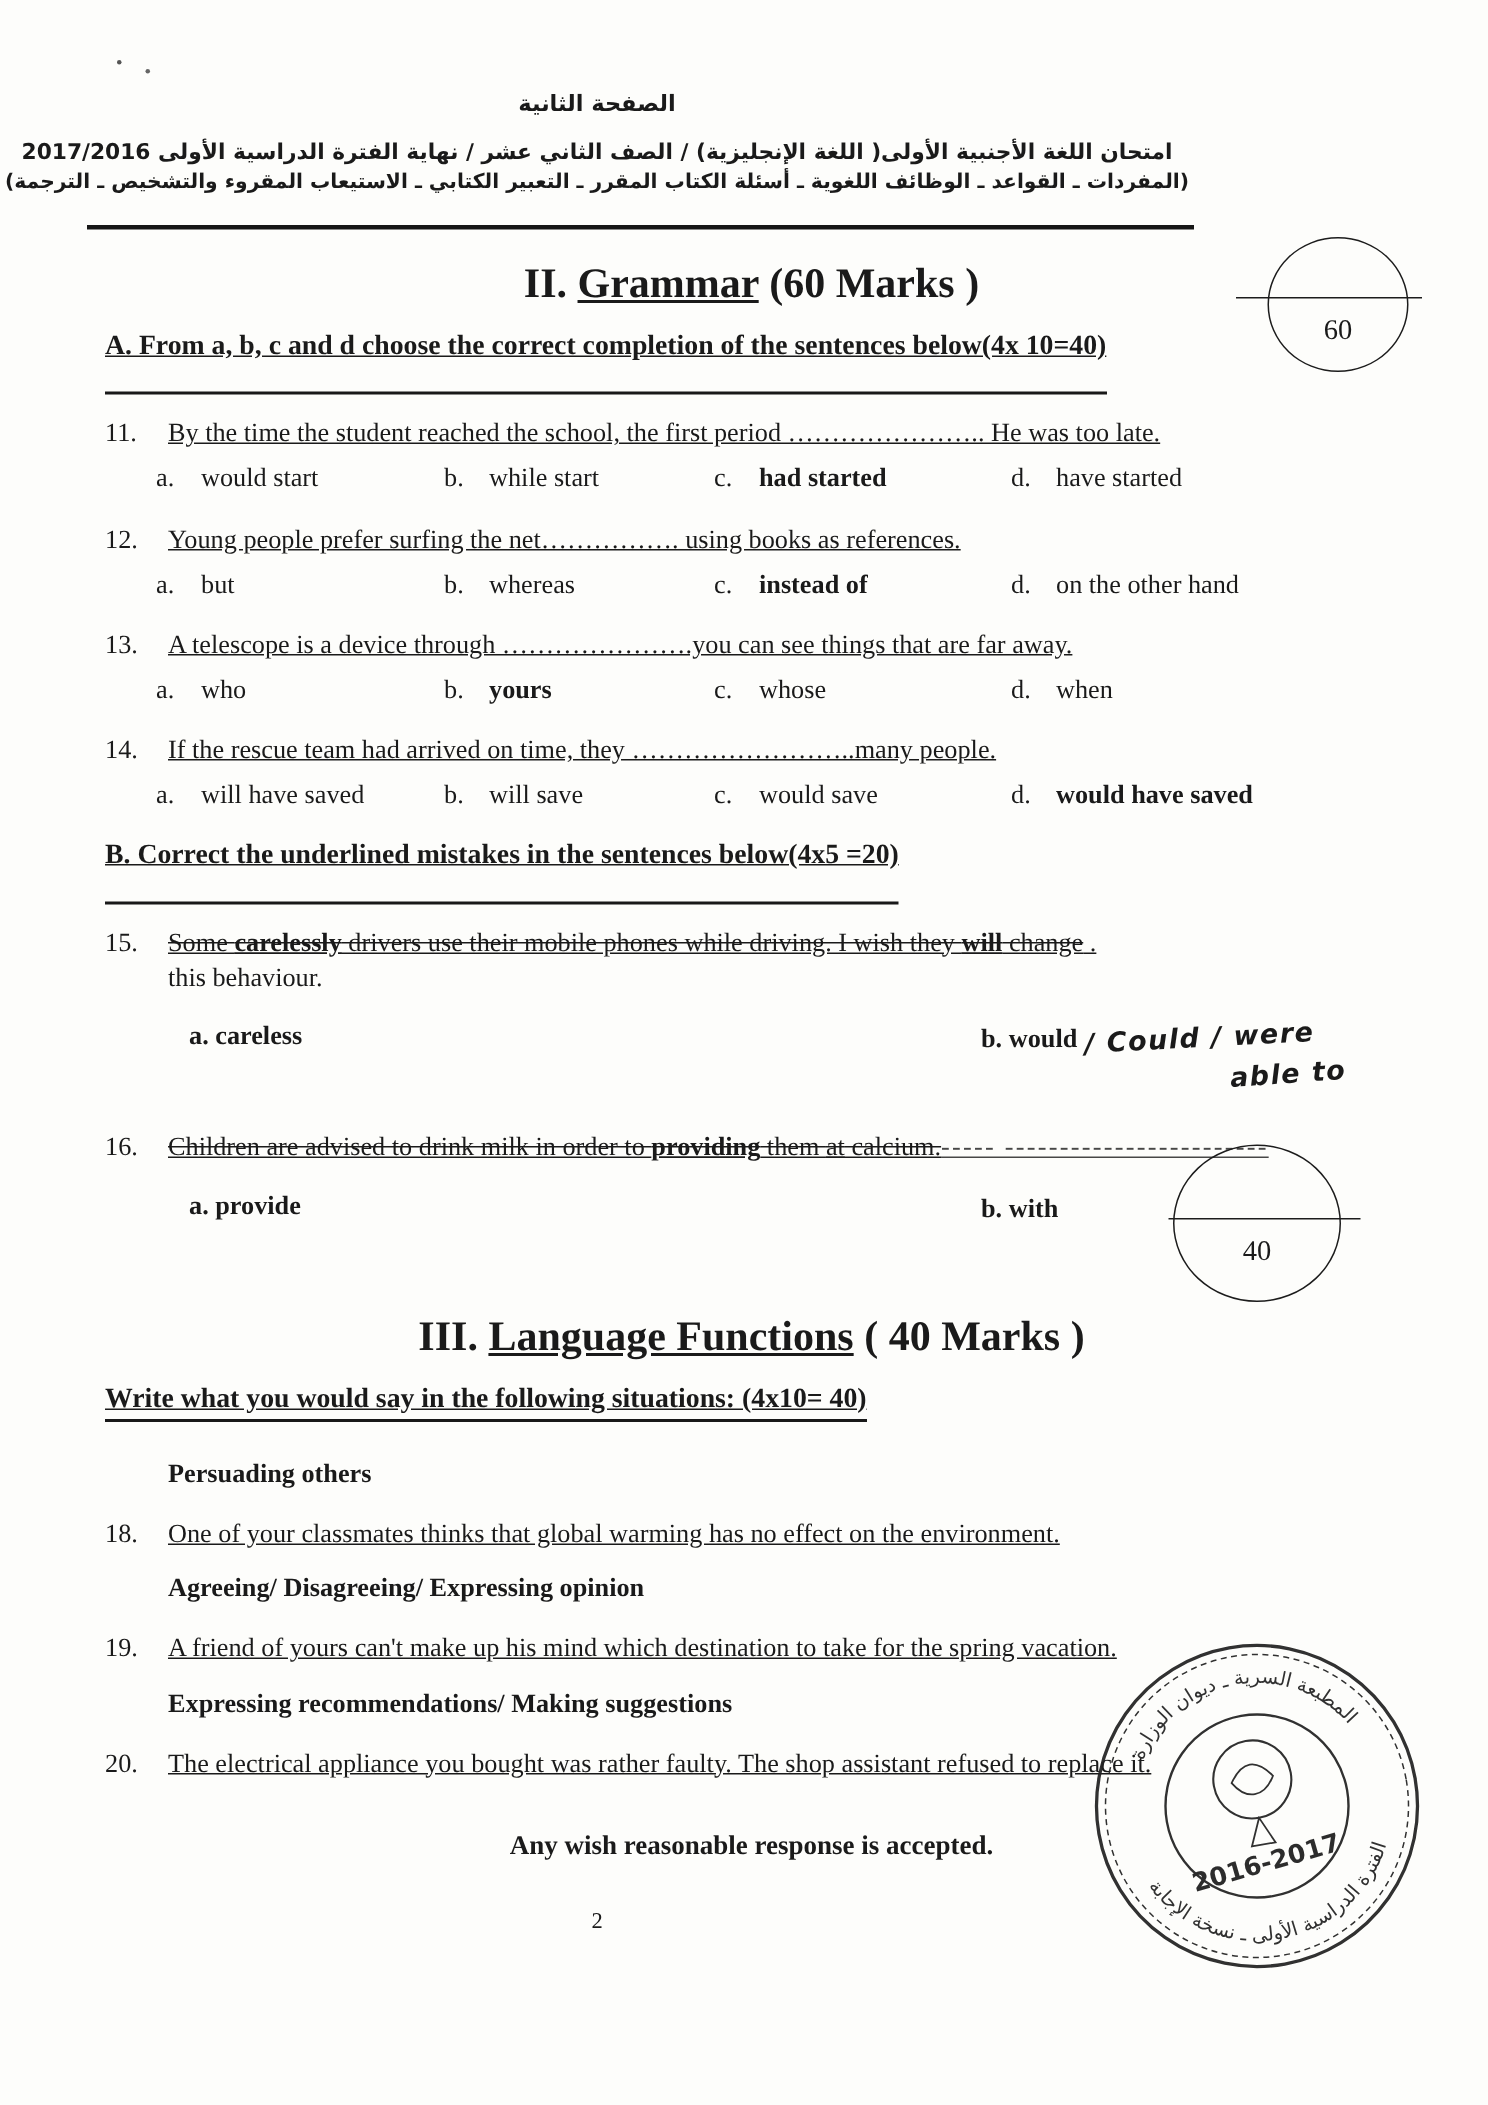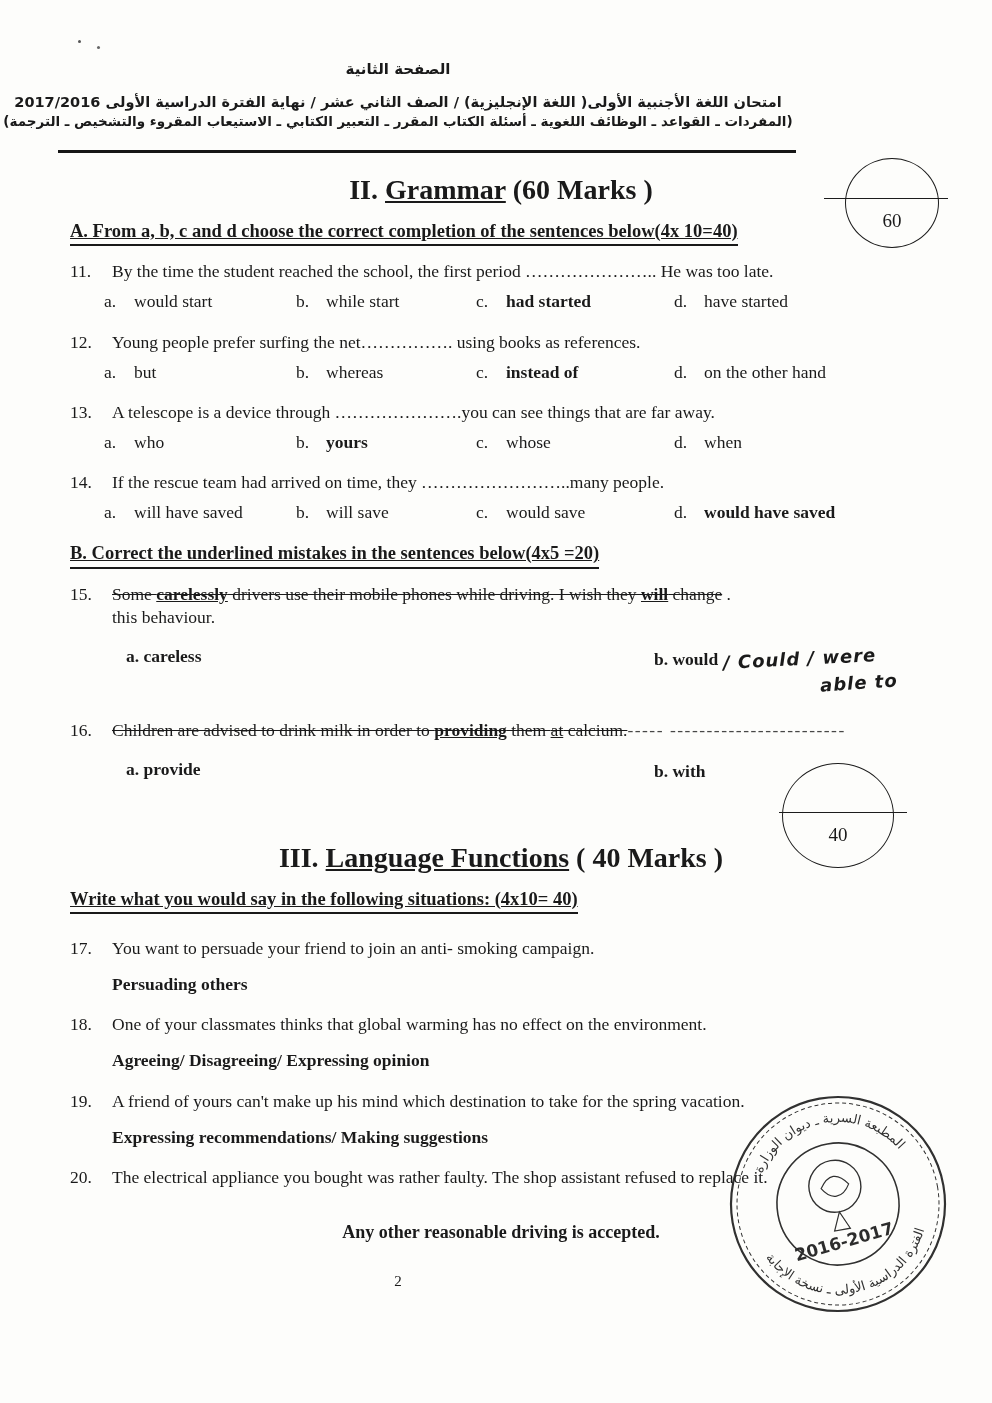--- a/index.html
+++ b/index.html
@@ -21,29 +21,29 @@
     background: #555; border-radius: 50%; box-shadow: 19px 6px 0 0 #666; }
 
   
   .content { position: absolute; left: 70px; top: 166px; width: 862px; }
 
   .sec-title { text-align: center; font-weight: bold; font-size: 28px; margin: 6px 0 10px 0; }
   .sec-title .uword { text-decoration: underline; }
   .h-head {
     display: inline-block; font-weight: bold; font-size: 18.5px;
     text-decoration: underline; border-bottom: 2.5px solid #191919;
-    padding-bottom: 1px; margin-bottom: 14px;
+    padding-bottom: 18px; margin-bottom: 14px;
   }
   .bold { font-weight: bold; }
 
   
   .q { margin-bottom: 4px; }
   .q-line { display: flex; }
   .q-num { width: 42px; flex: 0 0 42px; }
-  .q-text { max-width: 770px; }
+  .q-text { max-width: 770px; text-decoration: underline; }
   .opts { display: grid; grid-template-columns: 192px 180px 198px auto;
     padding-left: 34px; margin: 7px 0 17px 0; }
   .opt { white-space: nowrap; }
   .opt-key { display: inline-block; min-width: 30px; }
 
   
   .secB { }
   .corr { margin-bottom: 10px; }
   .corr-line2 { padding-left: 42px; }
   .corr-answers { position: relative; display: flex; margin: 16px 0 28px 0; min-height: 46px; }
@@ -198,24 +198,20 @@
     
     <div class="secC">
       <div class="sec-title">
         <span>III.</span>
         <span class="uword">Language Functions</span>
         <span>( 40 Marks )</span>
       </div>
       <div class="instruction">Write what you would say in the following situations: (4x10= 40)</div>
       <div id="sit-list">
           <div class="sit">
-    <div class="q-line">
-      <span class="q-num">17.</span>
-      <span class="q-text">You want to persuade your friend to join an anti- smoking campaign.</span>
-    </div>
     <div class="sit-answer">Persuading others</div>
   </div>
           <div class="sit">
     <div class="q-line">
       <span class="q-num">18.</span>
       <span class="q-text">One of your classmates thinks that global warming has no effect on the environment.</span>
     </div>
     <div class="sit-answer">Agreeing/ Disagreeing/ Expressing opinion</div>
   </div>
           <div class="sit">
@@ -225,21 +221,21 @@
     </div>
     <div class="sit-answer">Expressing recommendations/ Making suggestions</div>
   </div>
           <div class="sit">
     <div class="q-line">
       <span class="q-num">20.</span>
       <span class="q-text">The electrical appliance you bought was rather faulty. The shop assistant refused to replace it.</span>
     </div>
   </div>
         </div>
-      <div class="footer-note">Any other reasonable driving is accepted.</div>
+      <div class="footer-note">Any wish reasonable response is accepted.</div>
     </div>
   </div>
 
   <div class="stamp">
     <svg width="228" height="228" viewBox="0 0 228 228">
       <g fill="none" stroke="#222">
         <circle cx="114" cy="114" r="107" stroke-width="2.2"></circle>
         <circle cx="114" cy="114" r="101" stroke-width="1" stroke-dasharray="4 3"></circle>
         <circle cx="114" cy="114" r="61" stroke-width="1.6"></circle>
       </g>

